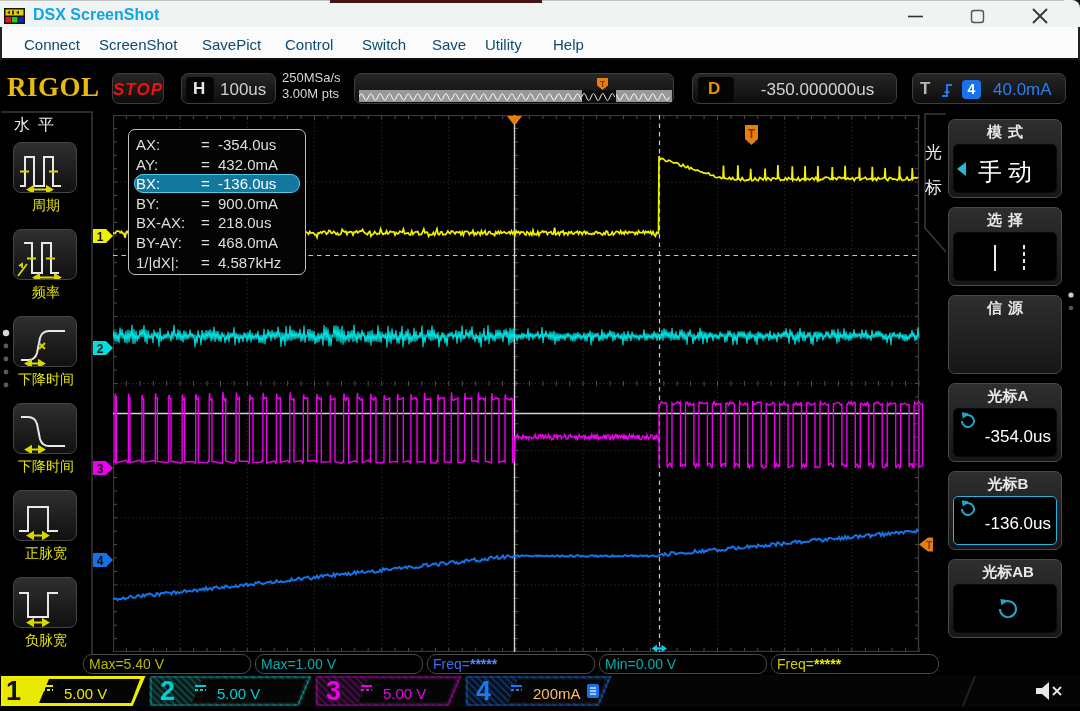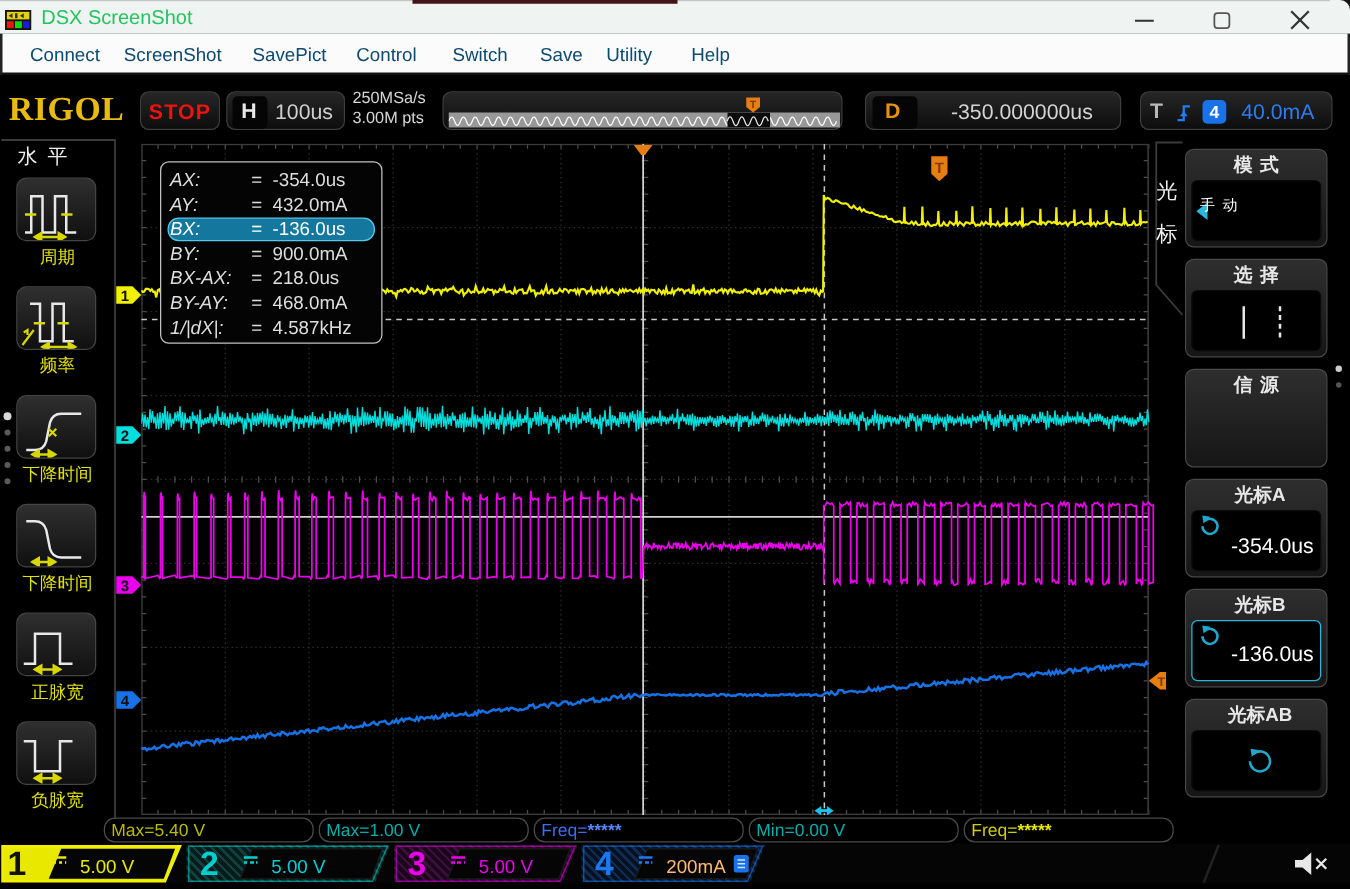--- a/index.html
+++ b/index.html
@@ -3,32 +3,32 @@
 <style>
 * { margin:0; padding:0; box-sizing:border-box; }
 body { width:1080px; height:711px; position:relative; overflow:hidden;
   font-family:"Liberation Sans", sans-serif; background:#000; }
 .abs { position:absolute; }
 
 #titlebar { left:0; top:0; width:1080px; height:27px; background:#eff3f2; border-top:1px solid #c2c6c5; }
 #backfrag { left:330px; top:0; width:212px; height:3px; background:#441518; }
 #cornerdark { right:0; top:0; width:16px; height:10px; background:#151515; }
 #cornerfix { right:0; top:0; width:16px; height:20px; background:#eff3f2; border-top-right-radius:8px; }
-#titletext { left:33px; top:6px; font-size:16px; color:#22c55e; }
+#titletext { left:33px; top:6px; font-size:16px; color:#0ea5e9;font-weight:bold; }
 
 #menubar { left:0; top:27px; width:1080px; height:33px; background:#fbfbfb; border-bottom:2px solid #111; border-left:2px solid #222; border-right:2px solid #222;}
 #menubar span { position:absolute; top:9px; font-size:15px; color:#0c4a6e; }
 
 #scope { left:0; top:60px; width:1080px; height:651px; background:#000; }
 .hbox { position:absolute; top:13px; height:31px; background:linear-gradient(#262626,#0d0d0d);
   border:1px solid #3e3e3e; border-radius:7px; }
 .subbox { position:absolute; background:#050505; border-radius:4px; }
 #rigol { left:7px; top:12px; font-family:"Liberation Serif",serif; font-weight:bold;
   font-size:27px; color:#e9ba10; letter-spacing:0.5px; }
-#stopbtn { left:112px; width:64px; }
+#stopbtn { left:112px; width:52px;font-style:italic; }
 #stoptxt { width:100%; text-align:center; top:6px; position:absolute; color:#f21010;
   font-weight:bold; font-size:17px; letter-spacing:1px;}
 #hbox { left:181px; width:95px; }
 #srate { left:282px; top:10px; font-size:13px; color:#d6d6d6; line-height:16px; }
 #preview { left:354px; width:320px; }
 #dbox { left:692px; width:205px; }
 #tbox { left:912px; width:154px; }
 .menu-btn { position:absolute; left:948px; width:114px; height:79px;
   background:linear-gradient(#2e2e2e,#161616); border:1px solid #4a4a4a; border-radius:7px; }
 .menu-btn .hd { position:absolute; top:3px; width:100%; text-align:center; color:#e8e8e8;
@@ -220,36 +220,36 @@
    <text x="8" y="12.5" font-size="12" font-weight="bold" fill="#111" text-anchor="middle">3</text>
     </svg>
  <svg class="abs" style="left:92px;top:492px" width="22" height="16">
    <path d="M1,1 h13 l7,7 l-7,7 h-13 z" fill="#1772e6"></path>
    <text x="8" y="12.5" font-size="12" font-weight="bold" fill="#111" text-anchor="middle">4</text>
     </svg>
 
  <div class="abs" style="left:128px;top:69px;width:178px;height:146px;background:#040404;
       border:1px solid #c2c2c2;border-radius:7px;font-size:15px;color:#dedede">
    <div class="abs" style="left:5px;top:4px;width:166px;height:19px;background:#14789e;border:1px solid #57c8e8;border-radius:9px;top:44px"></div>
-   <div class="abs" style="left:7px;top:5px;line-height:19.6px;font-style:italic;">AX:<br>AY:<br><span style="color:#fff">BX:</span><br>BY:<br>BX-AX:<br>BY-AY:<br>1/|dX|:</div>
+   <div class="abs" style="left:7px;top:5px;line-height:19.6px;">AX:<br>AY:<br><span style="color:#fff">BX:</span><br>BY:<br>BX-AX:<br>BY-AY:<br>1/|dX|:</div>
    <div class="abs" style="left:72px;top:5px;line-height:19.6px;">=<br>=<br><span style="color:#fff">=</span><br>=<br>=<br>=<br>=</div>
    <div class="abs" style="left:89px;top:5px;line-height:19.6px;">-354.0us<br>432.0mA<br><span style="color:#fff">-136.0us</span><br>900.0mA<br>218.0us<br>468.0mA<br>4.587kHz</div>
  </div>
 
  <svg class="abs" style="left:918px;top:50px" width="146" height="600">
    <path d="M28,4 H7 V118 L28,142" stroke="#3a3a3a" stroke-width="1.5" fill="none"></path>
  </svg>
  <div class="abs" style="left:925px;top:75px;font-size:17px;color:#efefef;width:18px;text-align:left;line-height:35px">光标</div>
  <div class="menu-btn" style="top:59px">
    <div class="hd">模式</div>
       <div class="ct">
      <svg class="abs" style="left:3px;top:17px" width="10" height="14">
           <path d="M9,0 v14 l-9,-7 z" fill="#28b8dc"></path>
         </svg>
-     <div class="abs" style="width:100%;text-align:left;top:11px;font-size:12px;letter-spacing:6px;text-indent:6px">手动</div>
+     <div class="abs" style="width:100%;text-align:center;top:11px;font-size:24px;letter-spacing:6px;text-indent:6px">手动</div>
    </div>
  </div>
  <div class="menu-btn" style="top:147px">
    <div class="hd">选择</div>
       <div class="ct">
      <svg class="abs" style="left:0;top:0" width="106" height="50">
        <line x1="41" y1="12" x2="41" y2="38" stroke="#e8e8e8" stroke-width="2"></line>
        <line x1="70" y1="12" x2="70" y2="38" stroke="#e8e8e8" stroke-width="2" stroke-dasharray="4 3"></line>
      </svg>
    </div>

